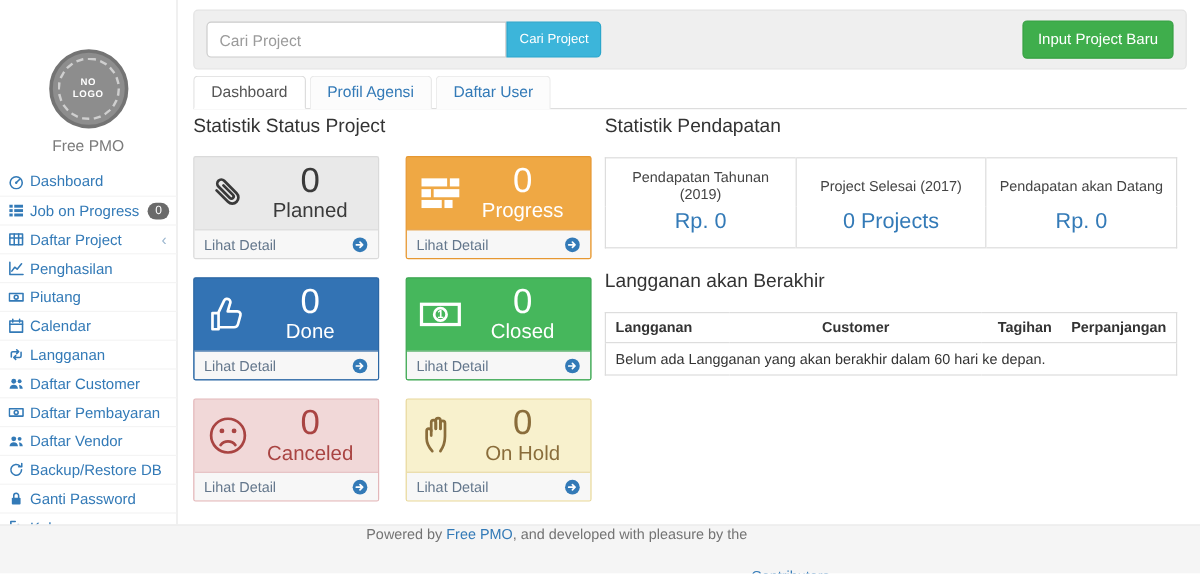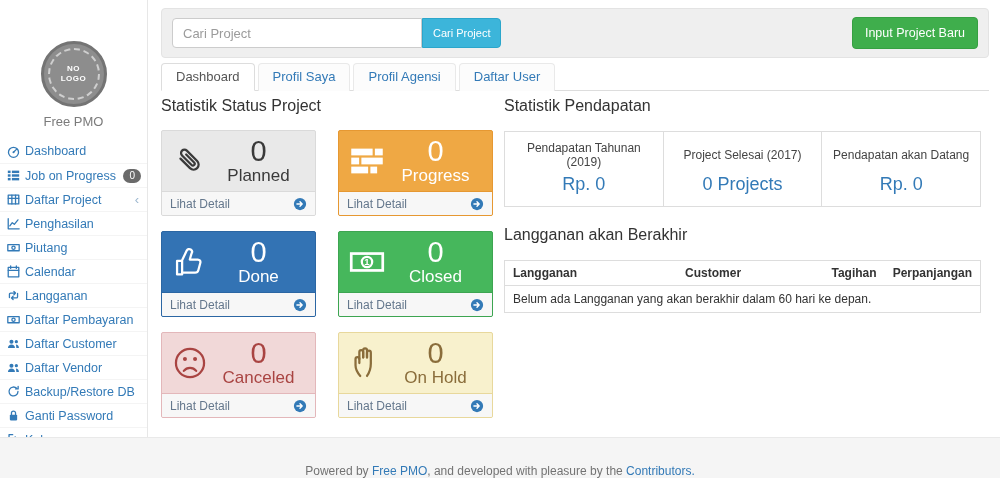--- a/index.html
+++ b/index.html
@@ -77,21 +77,21 @@
   .sub-title { margin-top:19px; }
   .langganan-table { width:100%; margin-top:16px; border-collapse:collapse; border:1px solid #ddd; }
   .langganan-table th { font-size:12px; color:#333; padding:5px 8px; border-bottom:1px solid #ddd; }
   .langganan-table td { font-size:12px; color:#333; padding:6px 8px; }
   .th-l { text-align:left; width:22%; }
   .th-c { text-align:center; width:46%; }
   .th-r { text-align:right; width:14%; }
   .th-r2 { text-align:right; width:18%; }
 
   
-  .page-footer { position:absolute; left:0; top:437px; width:1000px; height:41px; background:#f5f5f5; border-top:1px solid #e9e9e9; display:flex; align-items:flex-end; justify-content:center; font-size:12px; color:#737373; }
+  .page-footer { position:absolute; left:0; top:437px; width:1000px; height:41px; background:#f5f5f5; border-top:1px solid #e9e9e9; display:flex; align-items:flex-start; justify-content:center; font-size:12px; color:#737373; }
   .page-footer a { color:#337ab7; text-decoration:none; cursor:pointer; }
 
   .svgstroke { fill:none; stroke:currentColor; stroke-width:1.6; stroke-linecap:round; stroke-linejoin:round; }
   .svgfill { fill:currentColor; stroke:none; }
 </style>
 </head>
 <body>
 
 <div class="app">
 
@@ -184,40 +184,40 @@
                 <path d="M3 10.5V6.5a1.5 1.5 0 0 1 1.5-1.5H10M8.5 3L10.5 5 8.5 7"></path>
                 <path d="M13 5.5v4a1.5 1.5 0 0 1-1.5 1.5H6M7.5 9L5.5 11l2 2"></path>
               </g>
             </svg>
           </span>
         <span class="mi-label">Langganan</span>
       </li>
       <li>
         <span class="micon">
             <svg viewBox="0 0 16 16">
-              <g class="svgstroke" stroke-width="1.4">
-                <rect x="1" y="4.5" width="14" height="7.5"></rect>
-                <circle cx="8" cy="8.2" r="2"></circle>
-              </g>
-            </svg>
-          </span>
-        <span class="mi-label">Daftar Pembayaran</span>
-      </li>
-      <li>
-        <span class="micon">
-            <svg viewBox="0 0 16 16">
               <g class="svgfill">
                 <circle cx="5.5" cy="5.8" r="2.5"></circle>
                 <path d="M1.2 13.5c0-2.6 1.9-4.2 4.3-4.2s4.3 1.6 4.3 4.2z"></path>
                 <circle cx="11.5" cy="5.8" r="2"></circle>
                 <path d="M11 9.3c2 .2 3.7 1.7 3.7 4.2h-3.2z"></path>
               </g>
             </svg>
           </span>
         <span class="mi-label">Daftar Customer</span>
+      </li>
+      <li>
+        <span class="micon">
+            <svg viewBox="0 0 16 16">
+              <g class="svgstroke" stroke-width="1.4">
+                <rect x="1" y="4.5" width="14" height="7.5"></rect>
+                <circle cx="8" cy="8.2" r="2"></circle>
+              </g>
+            </svg>
+          </span>
+        <span class="mi-label">Daftar Pembayaran</span>
       </li>
       <li>
         <span class="micon">
             <svg viewBox="0 0 16 16">
               <g class="svgfill">
                 <circle cx="5.5" cy="5.8" r="2.5"></circle>
                 <path d="M1.2 13.5c0-2.6 1.9-4.2 4.3-4.2s4.3 1.6 4.3 4.2z"></path>
                 <circle cx="11.5" cy="5.8" r="2"></circle>
                 <path d="M11 9.3c2 .2 3.7 1.7 3.7 4.2h-3.2z"></path>
               </g>
@@ -264,21 +264,20 @@
     <div class="search-panel">
       <div class="search-group">
         <input class="search-input" type="text" placeholder="Cari Project" style="">
         <button class="btn btn-info">Cari Project</button>
       </div>
       <button class="btn btn-success">Input Project Baru</button>
     </div>
 
     <div class="tabs">
       <div class="tab active">Dashboard</div>
-      <div class="tab">Profil Saya</div>
       <div class="tab">Profil Agensi</div>
       <div class="tab">Daftar User</div>
     </div>
 
     <div class="status-col">
       <h2 class="section-title">Statistik Status Project</h2>
       <div class="cards">
 
         <div class="card t-default">
           <div class="card-body">

